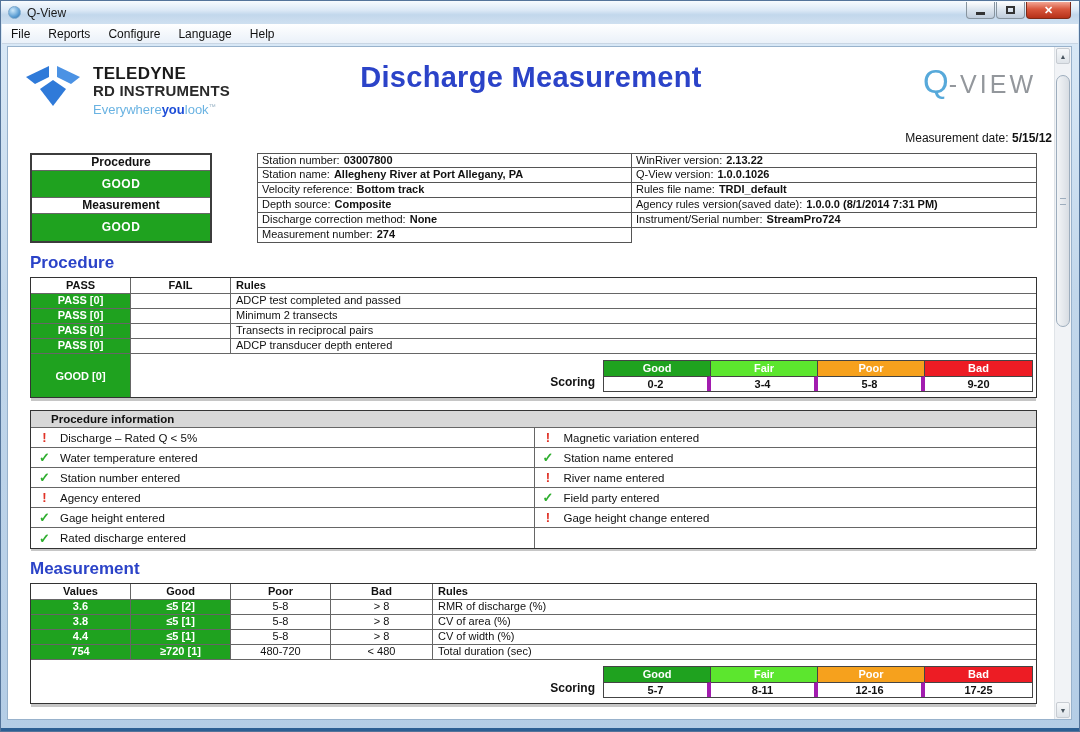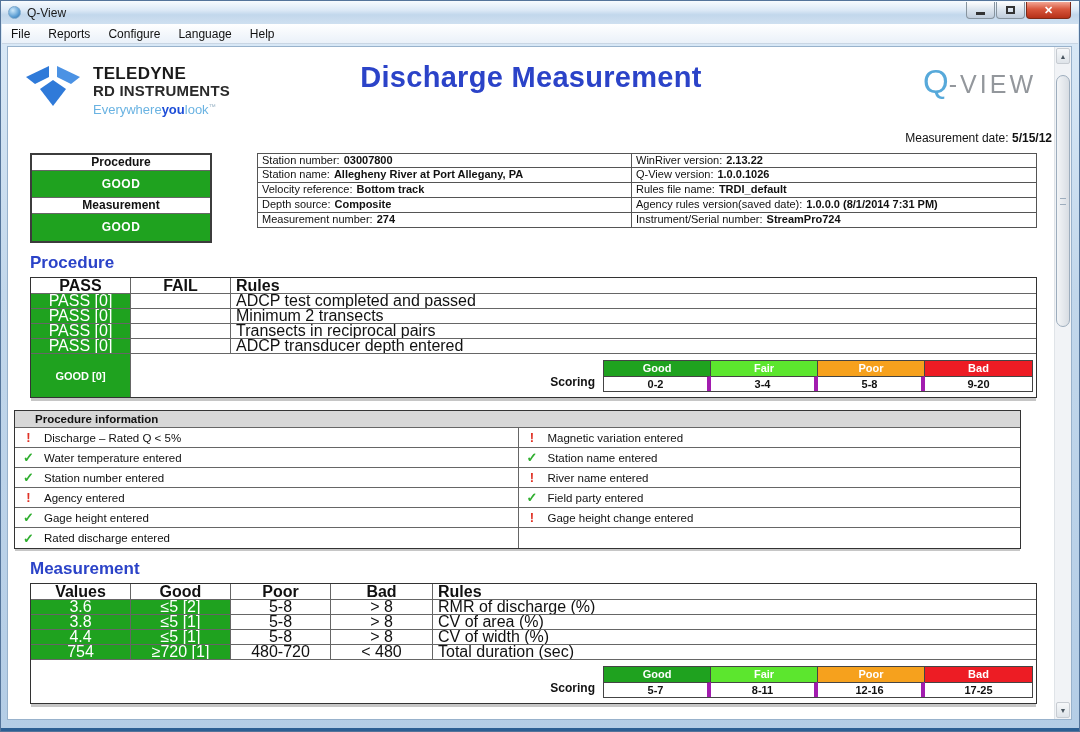--- a/index.html
+++ b/index.html
@@ -79,42 +79,42 @@
     line-height:13.5px; white-space:nowrap; overflow:hidden; }
   .info-col .info-row:first-child { border-top:1px solid #555; }
   .info-col.right .info-row { border-left:none; }
   .info-lbl { margin-right:4px; }
   .info-val { font-weight:bold; }
   
   .sec-h { color:var(--accent); font-size:17px; font-weight:bold; margin:10px 0 4px 22px; }
   .tbl { margin-left:22px; width:1007px; border:1px solid #333; box-shadow:0 4px 0 -1px #c6c6c6; background:#fff; }
   .grid3 { display:grid; grid-template-columns:100px 100px 1fr; }
   .grid5 { display:grid; grid-template-columns:100px 100px 100px 102px 1fr; }
-  .cell { height:15px; line-height:13.5px; padding:0 5px; font-size:16px;
+  .cell { height:15px; line-height:13.5px; padding:0 5px; font-size:11px;
     border-right:1px solid #666; border-bottom:1px solid #666; white-space:nowrap; overflow:hidden; }
   .cell.hd { height:16px; line-height:15px; font-weight:bold; }
   .center { text-align:center; }
-  .green { background:var(--good); color:#fff; font-weight:normal; text-align:center; }
+  .green { background:var(--good); color:#fff; font-weight:bold; text-align:center; }
   .grid3 > .cell:nth-child(3n) { border-right:none; }
   .grid5 > .cell:nth-child(5n) { border-right:none; }
   .overall-band { display:flex; height:43px; }
   .overall-cell { width:100px; flex:0 0 auto; background:var(--good); color:#fff;
     font-weight:bold; font-size:11px; display:flex; align-items:center; justify-content:center;
     border-right:1px solid #666; }
   .scoring-zone { margin-left:auto; display:flex; align-items:center; gap:8px; padding-right:3px; }
   .scoring-label { font-weight:bold; font-size:12px; align-self:flex-end; margin-bottom:8px; }
   .scoring-table { width:430px; border:1px solid #444; display:grid;
     grid-template-columns:repeat(4,1fr); background:#fff; }
   .sc-band { height:15px; line-height:14px; text-align:center; color:#fff; font-weight:bold;
     font-size:11px; border-right:1px solid #444; }
   .sc-range { height:15px; line-height:14px; text-align:center; font-weight:bold;
     font-size:11px; border-right:4px solid #a21caf; border-top:1px solid #444; }
   .scoring-table .sc-band:nth-child(4), .scoring-table .sc-range:nth-child(8) { border-right:none; }
   
-  .pi-table { margin:12px 0 0 6px; width:1007px; border:1px solid #333;
+  .pi-table { margin:12px 0 0 22px; width:1007px; border:1px solid #333;
     box-shadow:0 3px 0 -1px #c6c6c6; background:#fff; }
   .pi-head { height:17px; line-height:16px; background:#d7d7d7; border-bottom:1px solid #666;
     font-weight:bold; font-size:11.5px; padding-left:20px; }
   .pi-cols { display:grid; grid-template-columns:1fr 1fr; }
   .pi-col.right { border-left:1px solid #666; }
   .pi-item { height:20px; border-bottom:1px solid #666; display:flex; align-items:center;
     gap:9px; padding-left:7px; font-size:11.5px; }
   .pi-col .pi-item:last-child { border-bottom:none; }
   .ck { width:13px; text-align:center; font-weight:bold; font-size:13px; flex:0 0 auto; }
   .ck.ok { color:#2fae2f; }
@@ -176,20 +176,21 @@
             <div class="st-value">GOOD</div>
             <div class="st-label">Measurement</div>
             <div class="st-value">GOOD</div>
           </div>
         <div class="info-table">
           <div class="info-col left" id="info-left">
               <div class="info-row"><span class="info-lbl">Station number:</span><span class="info-val">03007800</span></div>
               <div class="info-row"><span class="info-lbl">Station name:</span><span class="info-val">Allegheny River at Port Allegany, PA</span></div>
               <div class="info-row"><span class="info-lbl">Velocity reference:</span><span class="info-val">Bottom track</span></div>
               <div class="info-row"><span class="info-lbl">Depth source:</span><span class="info-val">Composite</span></div>
+              <div class="info-row"><span class="info-lbl">Discharge correction method:</span><span class="info-val">None</span></div>
               <div class="info-row"><span class="info-lbl">Measurement number:</span><span class="info-val">274</span></div>
             </div>
           <div class="info-col right" id="info-right">
               <div class="info-row"><span class="info-lbl">WinRiver version:</span><span class="info-val">2.13.22</span></div>
               <div class="info-row"><span class="info-lbl">Q-View version:</span><span class="info-val">1.0.0.1026</span></div>
               <div class="info-row"><span class="info-lbl">Rules file name:</span><span class="info-val">TRDI_default</span></div>
               <div class="info-row"><span class="info-lbl">Agency rules version(saved date):</span><span class="info-val">1.0.0.0 (8/1/2014 7:31 PM)</span></div>
               <div class="info-row"><span class="info-lbl">Instrument/Serial number:</span><span class="info-val">StreamPro724</span></div>
             </div>
         </div>

